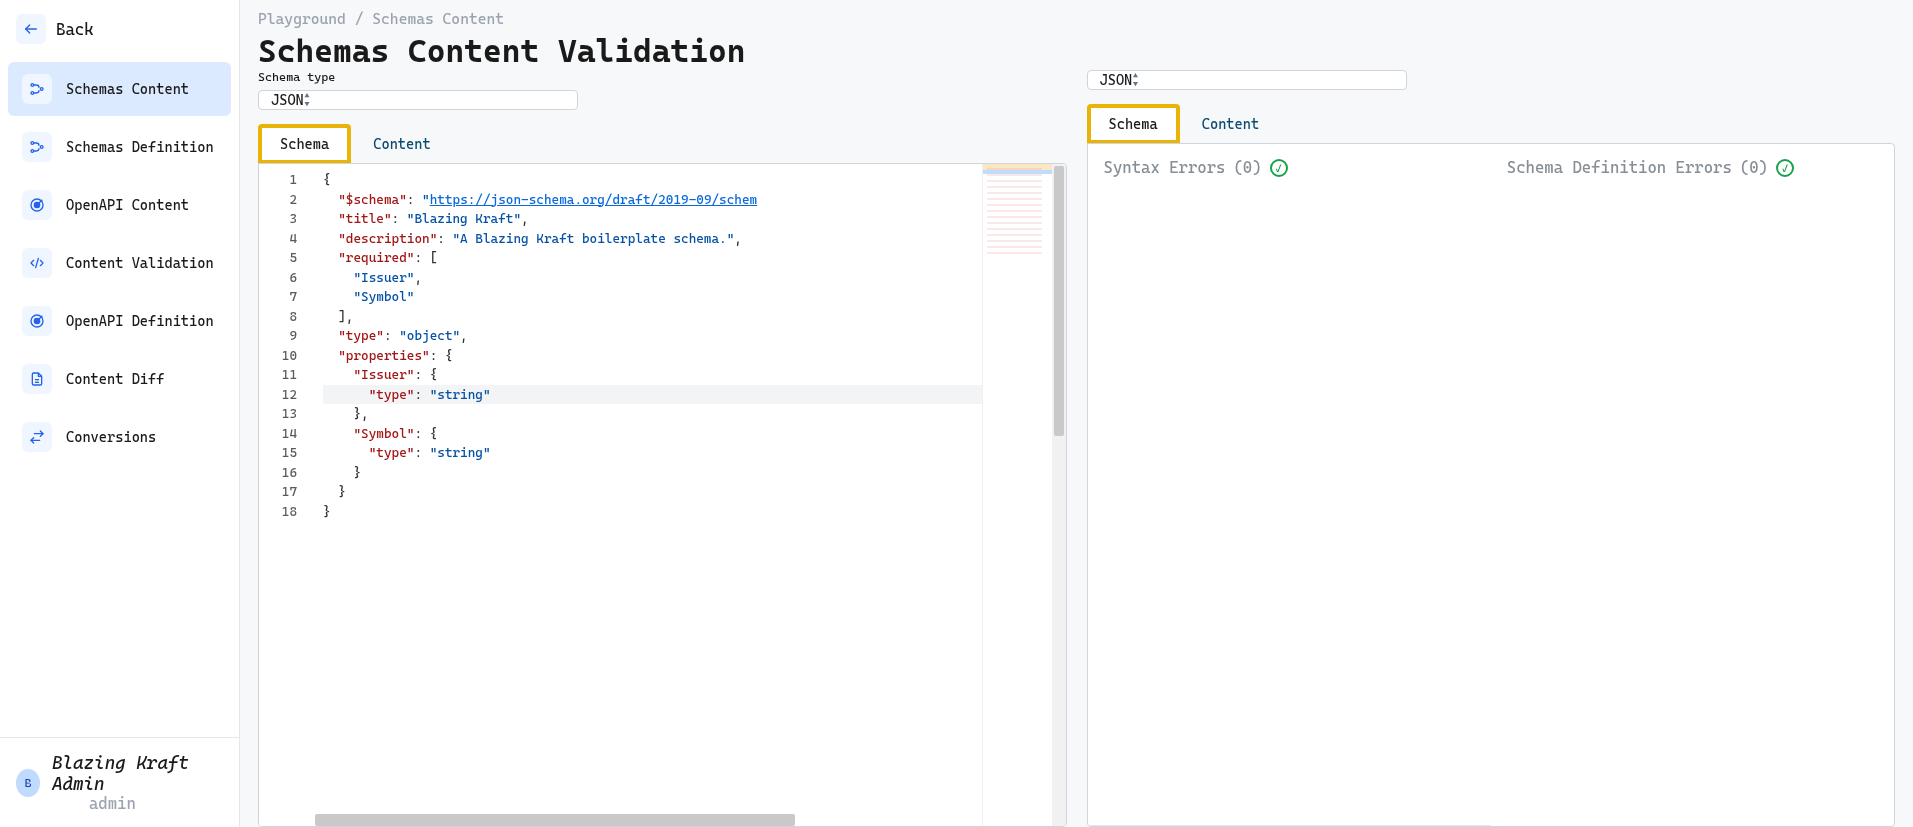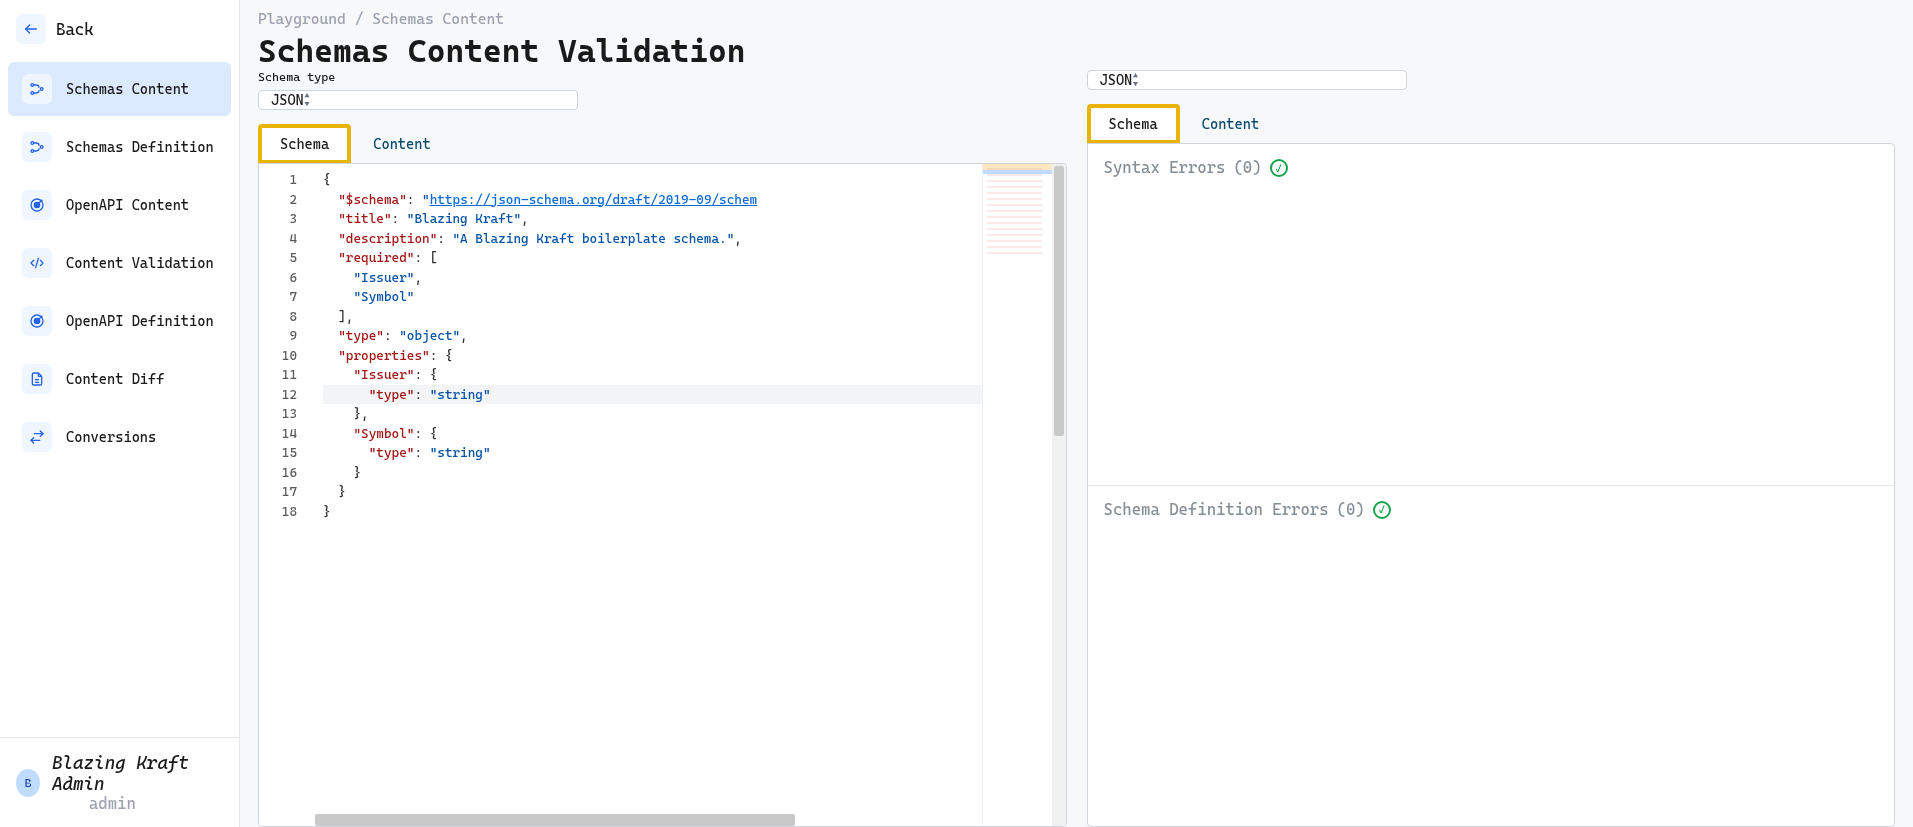--- a/index.html
+++ b/index.html
@@ -235,21 +235,21 @@
   width: 480px;
   background: #c9c9c9;
   border-radius: 2px;
 }
 .errors-wrap {
   border: 1px solid #d1d5db;
   border-radius: 0 4px 4px 4px;
   background: #fff;
   flex: 1;
   display: flex;
-  flex-direction: column;
+  flex-direction: row;
   overflow: hidden;
 }
 .error-section {
   flex: 1;
   padding: 14px 16px;
   border-bottom: 1px solid #e5e7eb;
   display: flex;
   align-items: flex-start;
   gap: 8px;
   color: #868e96;

